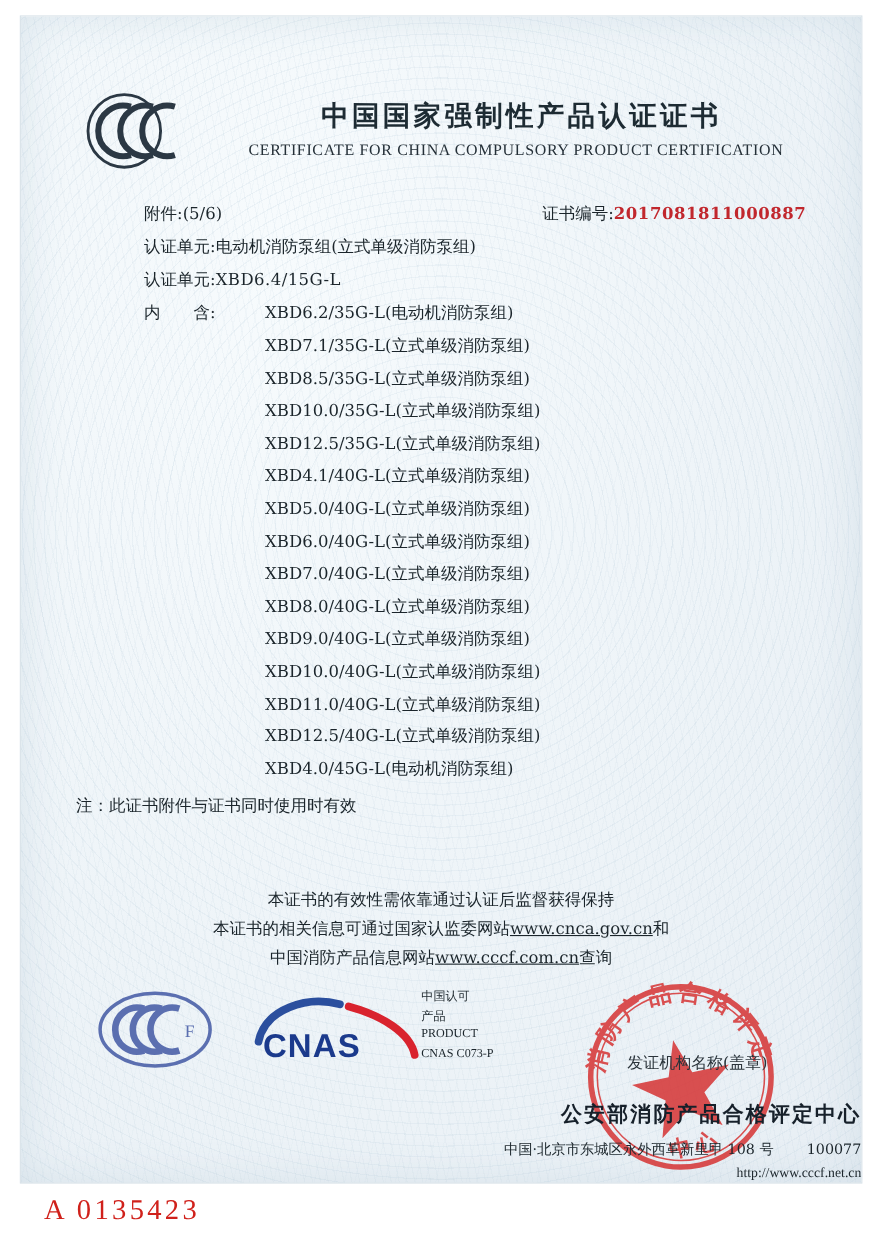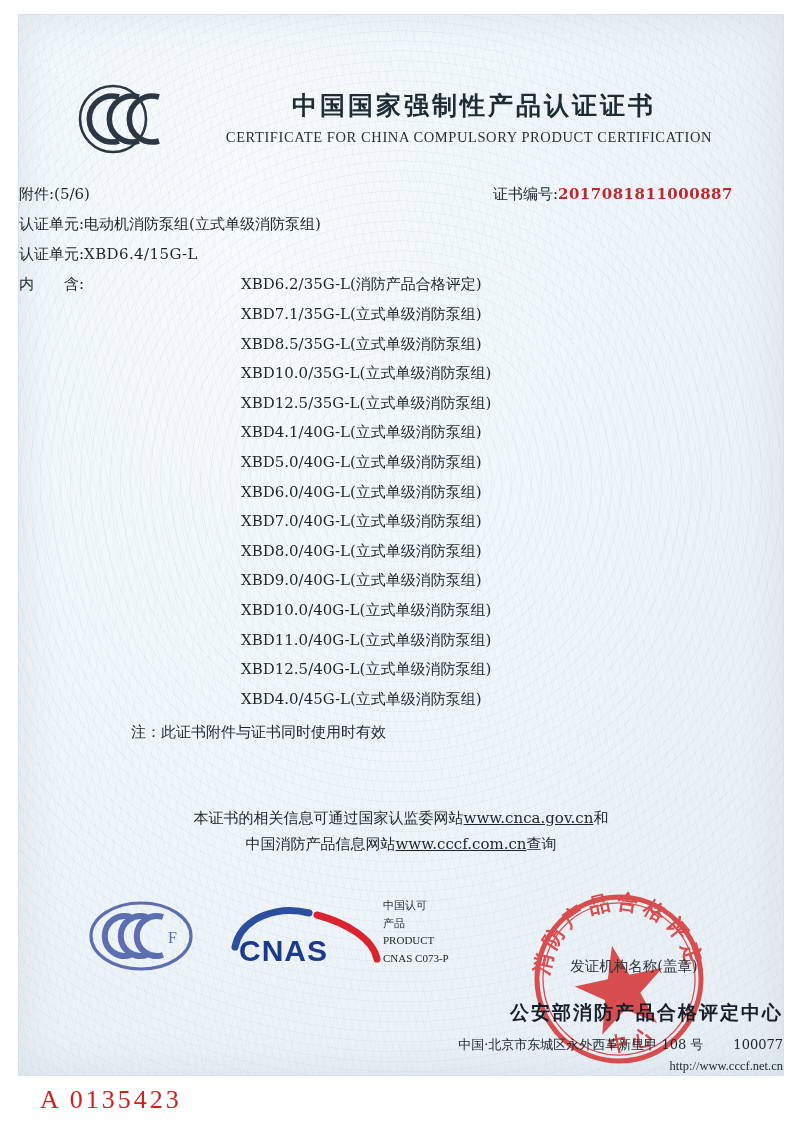--- a/index.html
+++ b/index.html
@@ -106,20 +106,21 @@
   
   .body-block {
     position: absolute;
     left: 0;
     top: 170px;
     width: 100%;
   }
   .row {
     position: relative;
     height: 30px;
+    padding-left: 112px;
     font-size: 15px;
     color: #1b252b;
     font-family: "DejaVu Serif", serif;
     white-space: nowrap;
   }
   .row .label {
     font-family: "DejaVu Serif", serif;
   }
   .row .value {
     font-family: "DejaVu Serif", serif;
@@ -160,21 +161,21 @@
     position: absolute;
     left: 222px;
     top: 0;
     font-size: 15px;
     color: #1b252b;
     white-space: nowrap;
   }
 
   .note-row {
     position: relative;
-    padding-left: 112px;
+    padding-left: 50px;
     font-size: 15px;
     color: #1b252b;
     font-family: Liberation Sans, sans-serif;
     margin-top: 4px;
     white-space: nowrap;
   }
 
   
   .validity {
     position: absolute;
@@ -324,44 +325,45 @@
         <div class="row">
           <span class="label">认证单元:</span><span class="value">电动机消防泵组(立式单级消防泵组)</span>
         </div>
 
         <div class="row">
           <span class="label">认证单元:</span><span class="mono-val">XBD6.4/15G-L</span>
         </div>
 
         <div class="row">
           <span class="label">内　　含:</span>
-          <span class="first-item">XBD6.2/35G-L(消防产品合格评定)</span>
+          <span class="first-item">XBD6.2/35G-L(电动机消防泵组)</span>
         </div>
 
         <ul class="contents-list">
           <li>XBD7.1/35G-L(立式单级消防泵组)</li>
           <li>XBD8.5/35G-L(立式单级消防泵组)</li>
           <li>XBD10.0/35G-L(立式单级消防泵组)</li>
           <li>XBD12.5/35G-L(立式单级消防泵组)</li>
           <li>XBD4.1/40G-L(立式单级消防泵组)</li>
           <li>XBD5.0/40G-L(立式单级消防泵组)</li>
           <li>XBD6.0/40G-L(立式单级消防泵组)</li>
           <li>XBD7.0/40G-L(立式单级消防泵组)</li>
           <li>XBD8.0/40G-L(立式单级消防泵组)</li>
           <li>XBD9.0/40G-L(立式单级消防泵组)</li>
           <li>XBD10.0/40G-L(立式单级消防泵组)</li>
           <li>XBD11.0/40G-L(立式单级消防泵组)</li>
           <li>XBD12.5/40G-L(立式单级消防泵组)</li>
-          <li>XBD4.0/45G-L(立式单级消防泵组)</li>
+          <li>XBD4.0/45G-L(电动机消防泵组)</li>
         </ul>
 
         <div class="note-row">注：此证书附件与证书同时使用时有效</div>
       </div>
 
       <div class="validity">
+        <div>本证书的有效性需依靠通过认证后监督获得保持</div>
         <div>
           <span>本证书的相关信息可通过国家认监委网站</span><span class="link">www.cnca.gov.cn</span><span>和</span>
         </div>
         <div>
           <span>中国消防产品信息网站</span><span class="link">www.cccf.com.cn</span><span>查询</span>
         </div>
       </div>
 
       <div class="marks">
 

